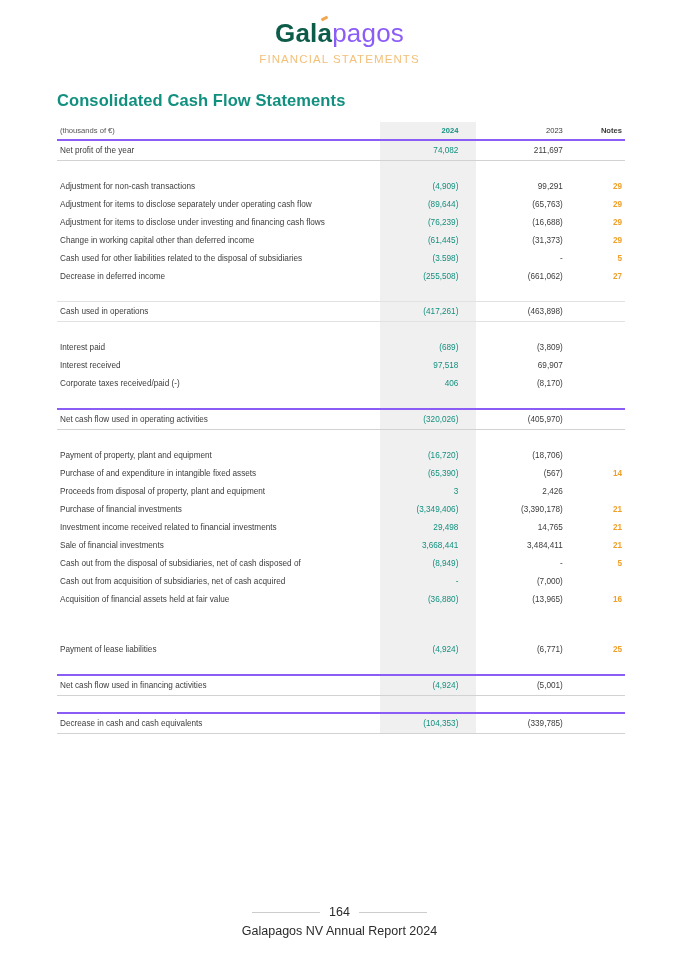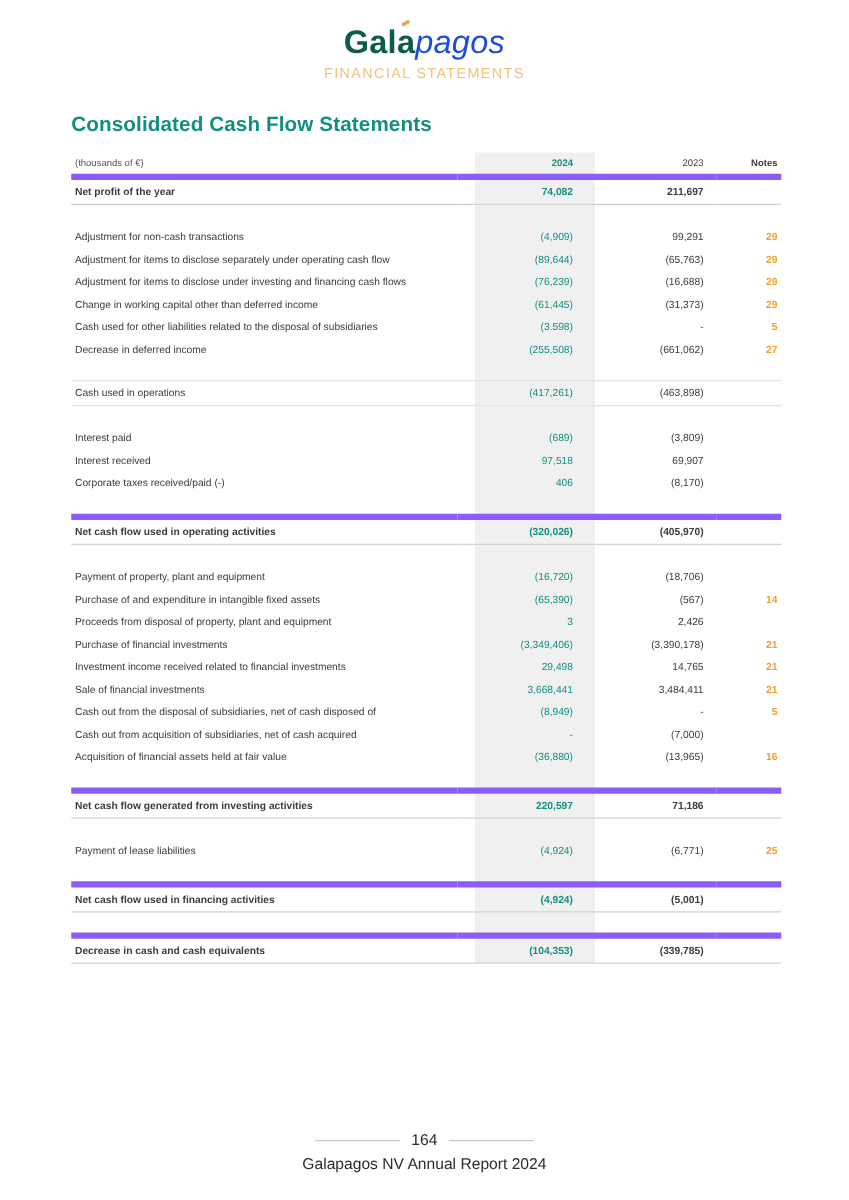--- a/index.html
+++ b/index.html
@@ -33,21 +33,21 @@
   .logo .logo-accent-mark {
     position: absolute;
     top: -1px;
     left: 3px;
     width: 7px;
     height: 3px;
     background: #f0a850;
     transform: rotate(-28deg);
     border-radius: 1px;
   }
-  .logo .logo-light { font-weight: normal; color: #1d4ed8; font-style: italic; }
+  .logo .logo-light { font-weight: normal; color: #8b5cf6; }
   .logo-subtitle {
     margin-top: 7px;
     font-size: 11.5px;
     letter-spacing: 1.1px;
     color: #f3c07a;
     font-weight: normal;
     text-align: center;
   }
 
   
@@ -97,22 +97,22 @@
   tr.r-head .c-label { color: #555; }
   tr.r-head .c-2024 { color: #12907f; font-weight: bold; }
   tr.r-head .c-2023 { color: #3c3c3c; }
   tr.r-head .c-notes { color: #3c3c3c; font-weight: bold; }
 
   tr.r-item td { height: 18px; }
   tr.r-item td.c-label { color: #3c3c3c; }
 
   tr.r-total td {
     height: 19px;
-    font-weight: bold;
-    border-top: 5px solid #8b5cf6;
+    font-weight: normal;
+    border-top: 2px solid #8b5cf6;
     border-bottom: 1px solid #d2d2d2;
   }
   tr.r-sub td {
     height: 19px;
     border-top: 1px solid #e2e2e2;
     border-bottom: 1px solid #e2e2e2;
   }
   tr.r-spacer td { height: 16px; }
 
   tr.r-tall td { height: 30px; }
@@ -302,26 +302,20 @@
         </tr>
         <tr class="r-item">
           <td class="c-label">Acquisition of financial assets held at fair value</td>
           <td class="c-2024">(36,880)</td>
           <td class="c-2023">(13,965)</td>
           <td class="c-notes">16</td>
         </tr>
         <tr class="r-spacer">
           <td colspan="4">&nbsp;</td>
         </tr>
-        <tr class="r-total">
-          <td class="c-label">Net cash flow generated from investing activities</td>
-          <td class="c-2024">220,597</td>
-          <td class="c-2023">71,186</td>
-          <td class="c-notes"></td>
-        </tr>
         <tr class="r-spacer">
           <td colspan="4">&nbsp;</td>
         </tr>
         <tr class="r-item">
           <td class="c-label">Payment of lease liabilities</td>
           <td class="c-2024">(4,924)</td>
           <td class="c-2023">(6,771)</td>
           <td class="c-notes">25</td>
         </tr>
         <tr class="r-spacer">

